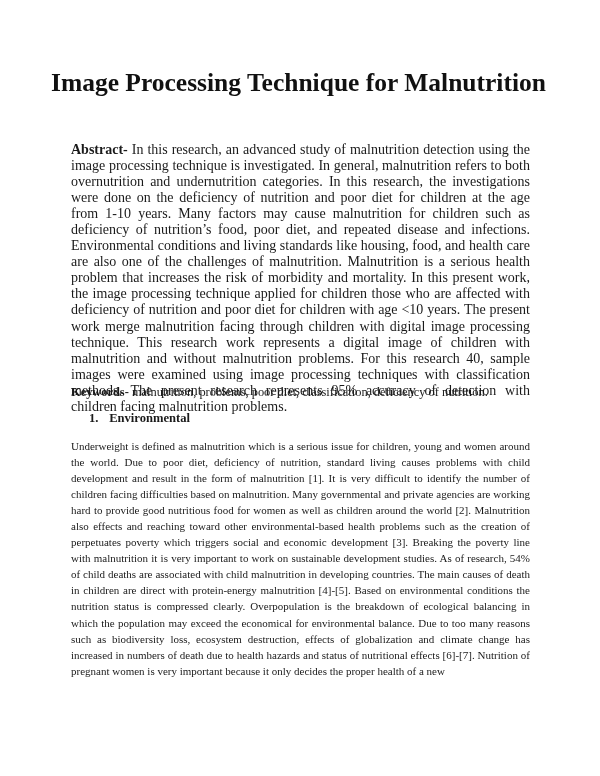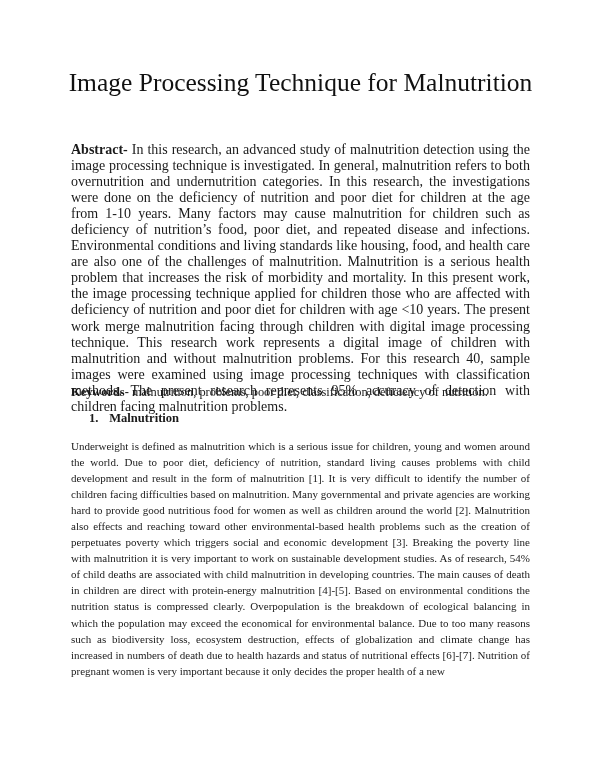--- a/index.html
+++ b/index.html
@@ -20,22 +20,22 @@
       left: 71px;
       top: 0;
       width: 459px;
     }
     .title {
       margin: 0;
       position: absolute;
       top: 66px;
       left: -20px;
       width: 499px;
-      text-align: center;
-      font-weight: normal;
+      text-align: left;
+      font-weight: bold;
       font-size: 25.5px;
       line-height: 34px;
       color: #111;
     }
     .abstract {
       position: absolute;
       top: 142px;
       left: 0;
       width: 459px;
       margin: 0;
@@ -84,16 +84,16 @@
 
 <div class="page">
   <h1 class="title">
     <span>Image Processing Technique for Malnutrition</span><br>
   </h1>
 
   <p class="abstract"><span class="label">Abstract-</span><span> In this research, an advanced study of malnutrition detection using the image processing technique is investigated. In general, malnutrition refers to both overnutrition and undernutrition categories. In this research, the investigations were done on the deficiency of nutrition and poor diet for children at the age from 1-10 years. Many factors may cause malnutrition for children such as deficiency of nutrition’s food, poor diet, and repeated disease and infections. Environmental conditions and living standards like housing, food, and health care are also one of the challenges of malnutrition. Malnutrition is a serious health problem that increases the risk of morbidity and mortality. In this present work, the image processing technique applied for children those who are affected with deficiency of nutrition and poor diet for children with age &lt;10 years. The present work merge malnutrition facing through children with digital image processing technique. This research work represents a digital image of children with malnutrition and without malnutrition problems. For this research 40, sample images were examined using image processing techniques with classification methods. The present research represents 95% accuracy of detection with children facing malnutrition problems.</span></p>
 
   <p class="keywords"><span class="label">Keywords-</span><span> malnutrition, problems, poor diet, classification, deficiency of nutrition.</span></p>
 
-  <h2 class="section-heading"><span class="num">1.</span> <span>Malnutrition</span></h2>
+  <h2 class="section-heading"><span class="num">1.</span> <span>Environmental</span></h2>
 
   <p class="intro">Underweight is defined as malnutrition which is a serious issue for children, young and women around the world.  Due to poor diet, deficiency of nutrition, standard living causes problems with child development and result in the form of malnutrition [1]. It is very difficult to identify the number of children facing difficulties based on malnutrition. Many governmental and private agencies are working hard to provide good nutritious food for women as well as children around the world [2]. Malnutrition also effects and reaching toward other environmental-based health problems such as the creation of perpetuates poverty which triggers social and economic development [3]. Breaking the poverty line with malnutrition it is very important to work on sustainable development studies. As of research, 54% of child deaths are associated with child malnutrition in developing countries. The main causes of death in children are direct with protein-energy malnutrition [4]-[5]. Based on environmental conditions the nutrition status is compressed clearly. Overpopulation is the breakdown of ecological balancing in which the population may exceed the economical for environmental balance. Due to too many reasons such as biodiversity loss, ecosystem destruction, effects of globalization and climate change has increased in numbers of death due to health hazards and status of nutritional effects [6]-[7]. Nutrition of pregnant women is very important because it only decides the proper health of a new</p>
 </div>
 
 </body></html>

